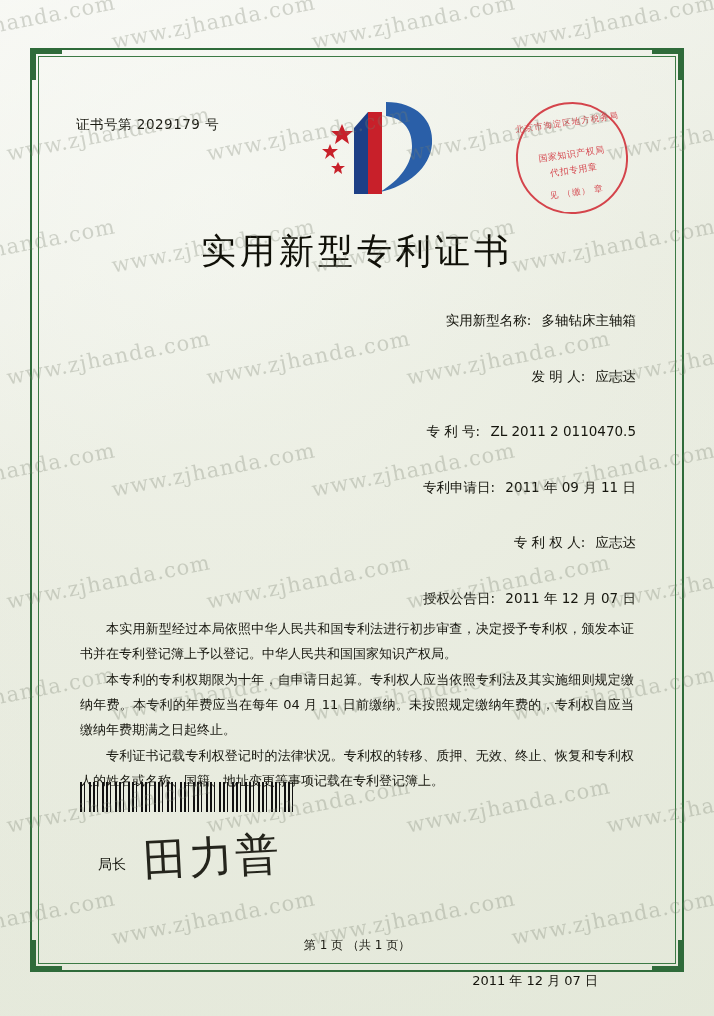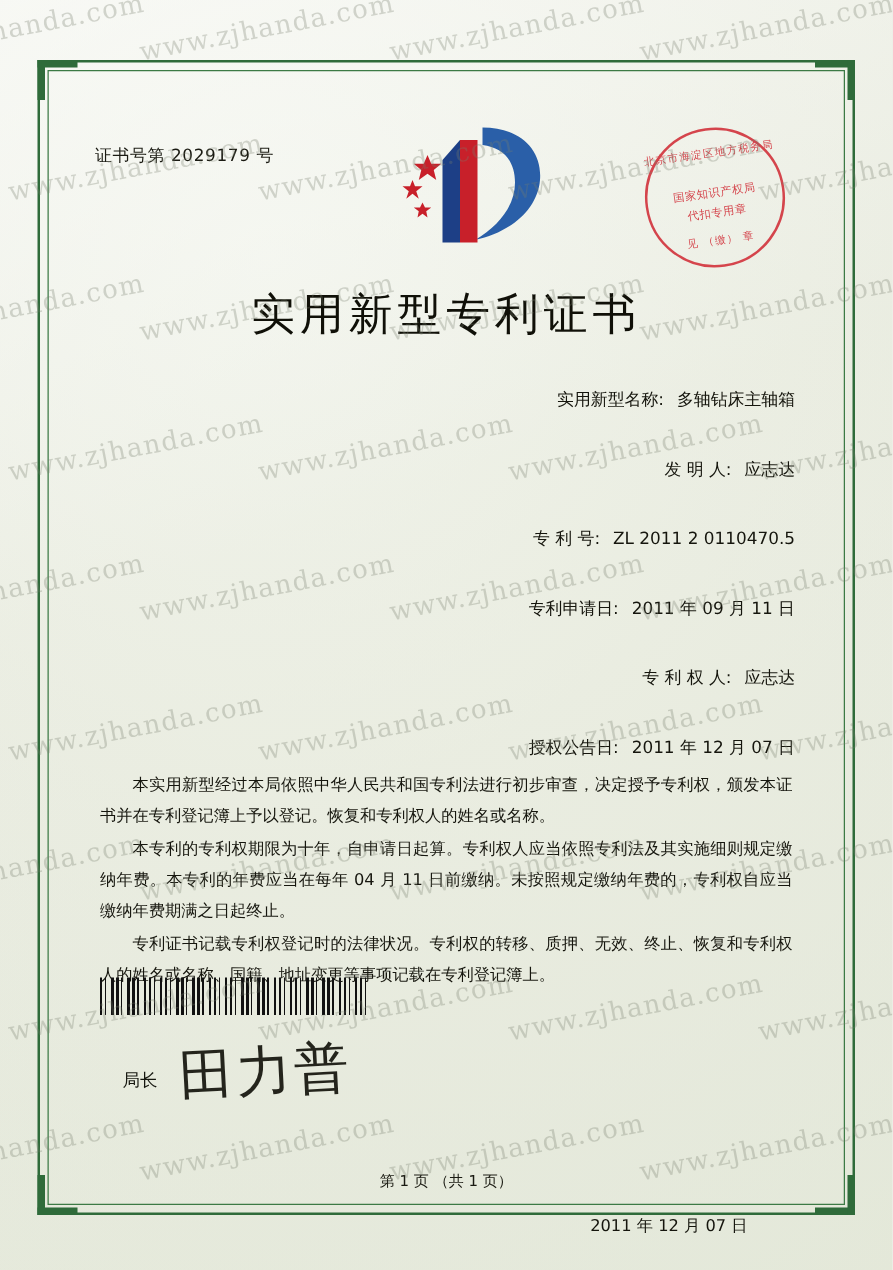--- a/index.html
+++ b/index.html
@@ -231,21 +231,21 @@
         <span class="label">专 利 权 人:</span>
         <span class="value">应志达</span>
       </div>
       <div class="field">
         <span class="label">授权公告日:</span>
         <span class="value">2011 年 12 月 07 日</span>
       </div>
     </div>
 
     <div class="body-text">
-      <p>本实用新型经过本局依照中华人民共和国专利法进行初步审查，决定授予专利权，颁发本证书并在专利登记簿上予以登记。恢复和专利权人的姓名或名称。</p>
+      <p>本实用新型经过本局依照中华人民共和国专利法进行初步审查，决定授予专利权，颁发本证书并在专利登记簿上予以登记。中华人民共和国国家知识产权局。</p>
       <p>本专利的专利权期限为十年，自申请日起算。专利权人应当依照专利法及其实施细则规定缴纳年费。本专利的年费应当在每年 04 月 11 日前缴纳。未按照规定缴纳年费的，专利权自应当缴纳年费期满之日起终止。</p>
       <p>专利证书记载专利权登记时的法律状况。专利权的转移、质押、无效、终止、恢复和专利权人的姓名或名称、国籍、地址变更等事项记载在专利登记簿上。</p>
     </div>
 
     <div class="barcode"></div>
 
     <div class="director">局长</div>
     <div class="signature">田力普</div>
 
     <div class="seal-date">2011 年 12 月 07 日</div>

